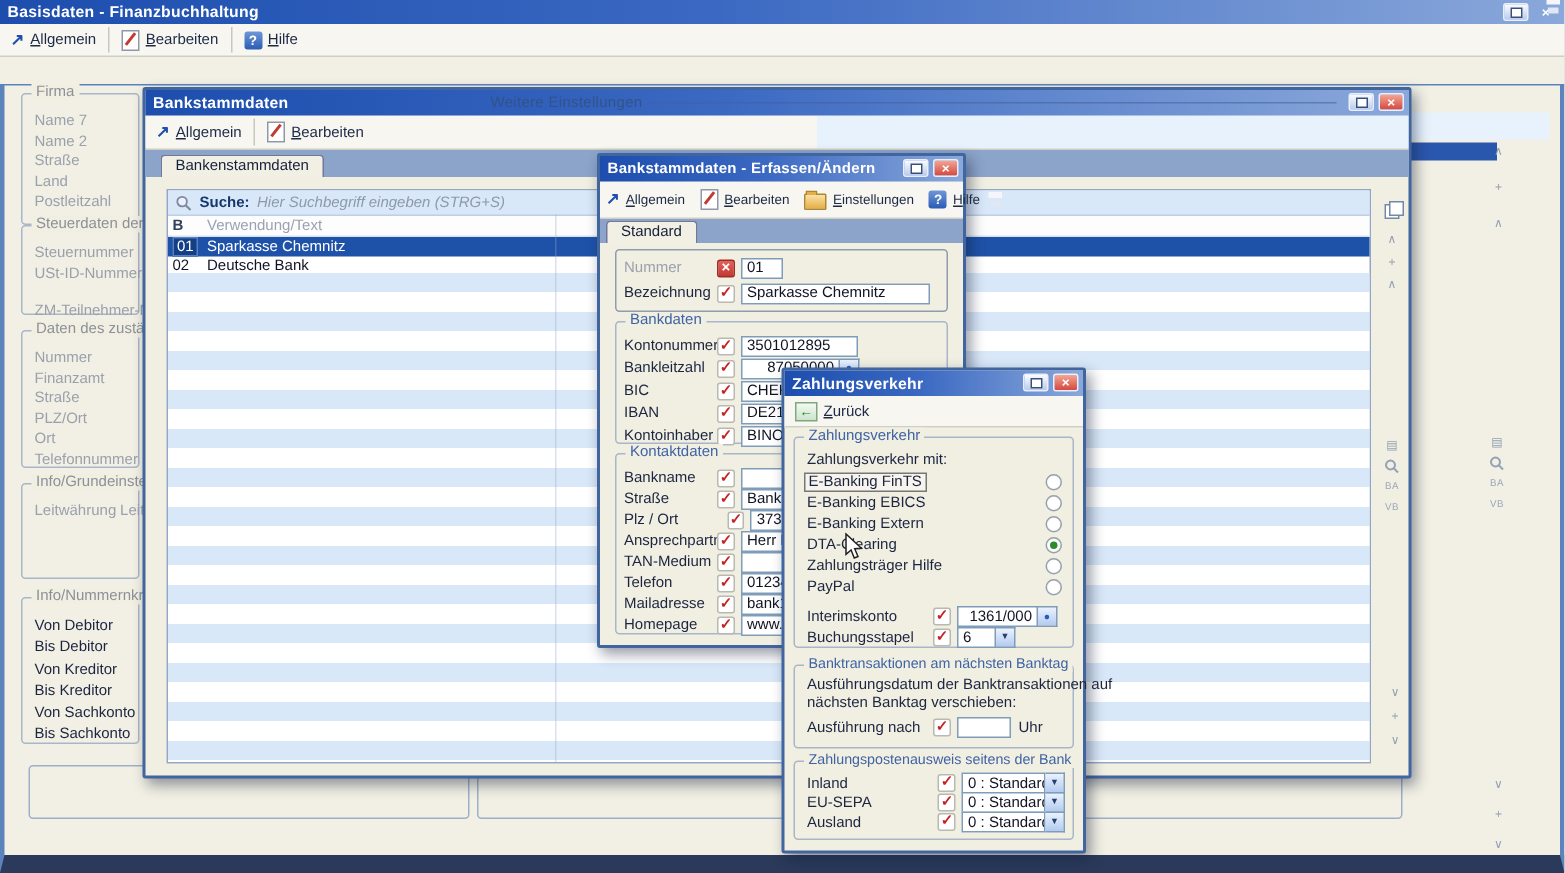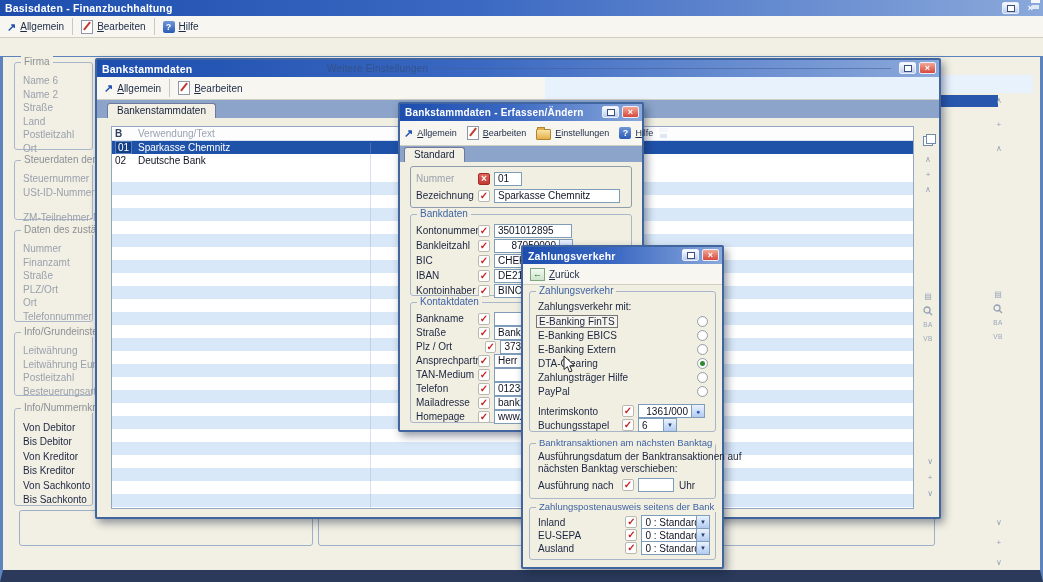--- a/index.html
+++ b/index.html
@@ -153,24 +153,24 @@
   <div class="strip abs" style="left:996px;top:518px;gap:10px;z-index:1;">
     <span>∨</span>
     <span>+</span>
     <span>∨</span>
   </div>
 
   <div class="fs" style="left:19px;top:510px;width:294px;height:36px;z-index:1;border-color:#9db0c9;"></div>
   <div class="fs" style="left:318px;top:510px;width:617px;height:36px;z-index:1;border-color:#9db0c9;"></div>
 
   <div class="abs" style="left:14px;top:62px;width:79px;z-index:1;">
-    <div class="fs" style="position:relative;margin-bottom:10px;height:88px;width:79px;">
+    <div class="fs" style="position:relative;height:88px;width:79px;">
       <span class="lg lg-grey">Firma</span>
       <div style="padding:12px 0 0 8px;display:flex;flex-direction:column;gap:2.6px;">
-        <span class="lbl lbl-grey">Name 6</span>
+        <span class="lbl lbl-grey">Name 7</span>
         <span class="lbl lbl-grey">Name 2</span>
         <span class="lbl lbl-grey">Straße</span>
         <span class="lbl lbl-grey">Land</span>
         <span class="lbl lbl-grey">Postleitzahl</span>
         <span class="lbl lbl-grey">Ort</span>
       </div>
     </div>
     <div class="fs" style="position:relative;margin-bottom:10px;height:60px;width:79px;">
       <span class="lg lg-grey">Steuerdaten der Firma</span>
       <div style="padding:12px 0 0 8px;display:flex;flex-direction:column;gap:2.6px;">
@@ -185,21 +185,21 @@
         <span class="lbl lbl-grey">Nummer</span>
         <span class="lbl lbl-grey">Finanzamt</span>
         <span class="lbl lbl-grey">Straße</span>
         <span class="lbl lbl-grey">PLZ/Ort</span>
         <span class="lbl lbl-grey">Ort</span>
         <span class="lbl lbl-grey">Telefonnummer</span>
       </div>
     </div>
     <div class="fs" style="position:relative;margin-bottom:12px;height:64px;width:79px;">
       <span class="lg lg-grey">Info/Grundeinstellungen</span>
-      <div style="padding:12px 0 0 8px;display:flex;flex-direction:column;gap:2.6px;">
+      <div style="padding:12px 0 0 8px;display:flex;flex-direction:row;gap:2.6px;">
         <span class="lbl lbl-grey">Leitwährung</span>
         <span class="lbl lbl-grey">Leitwährung Euro ab</span>
         <span class="lbl lbl-grey">Postleitzahl</span>
         <span class="lbl lbl-grey">Besteuerungsart</span>
       </div>
     </div>
     <div class="fs" style="position:relative;height:98px;width:79px;">
       <span class="lg lg-grey">Info/Nummernkreise</span>
       <div style="padding:13px 0 0 8px;display:flex;flex-direction:column;gap:3.4px;">
         <span class="lbl" style="color:#3c4precision456;">Von Debitor</span>
@@ -233,20 +233,28 @@
       <span class="titem">
         <span class="ic-edit"></span>
         <span class="ufl">Bearbeiten</span>
       </span>
     </div>
     <div class="tabband" style="height:18px;padding-left:10px;">
       <span class="tab">Bankenstammdaten</span>
     </div>
 
     <div class="abs" style="left:14px;top:66px;width:803px;height:383px;background:#fff;border:1px solid #93a7c4;box-sizing:border-box;">
+      <div class="searchbar">
+        <svg width="11" height="11" viewBox="0 0 11 11">
+            <circle cx="4.4" cy="4.4" r="3.2" fill="#eef" stroke="#7a8aa0" stroke-width="1.2"></circle>
+            <line x1="6.8" y1="6.8" x2="10" y2="10" stroke="#7a8aa0" stroke-width="1.4"></line>
+          </svg>
+        <span class="s-label">Suche:</span>
+        <span class="s-ph">Hier Suchbegriff eingeben (STRG+S)</span>
+      </div>
       <div class="thead">
         <span class="cellB" style="color:#33415c;font-weight:bold;">B</span>
         <span>Verwendung/Text</span>
       </div>
       <div class="trow sel">
         <span class="cellB"><b>01</b></span>
         <span>Sparkasse Chemnitz</span>
       </div>
       <div class="trow">
         <span class="cellB">02</span>

